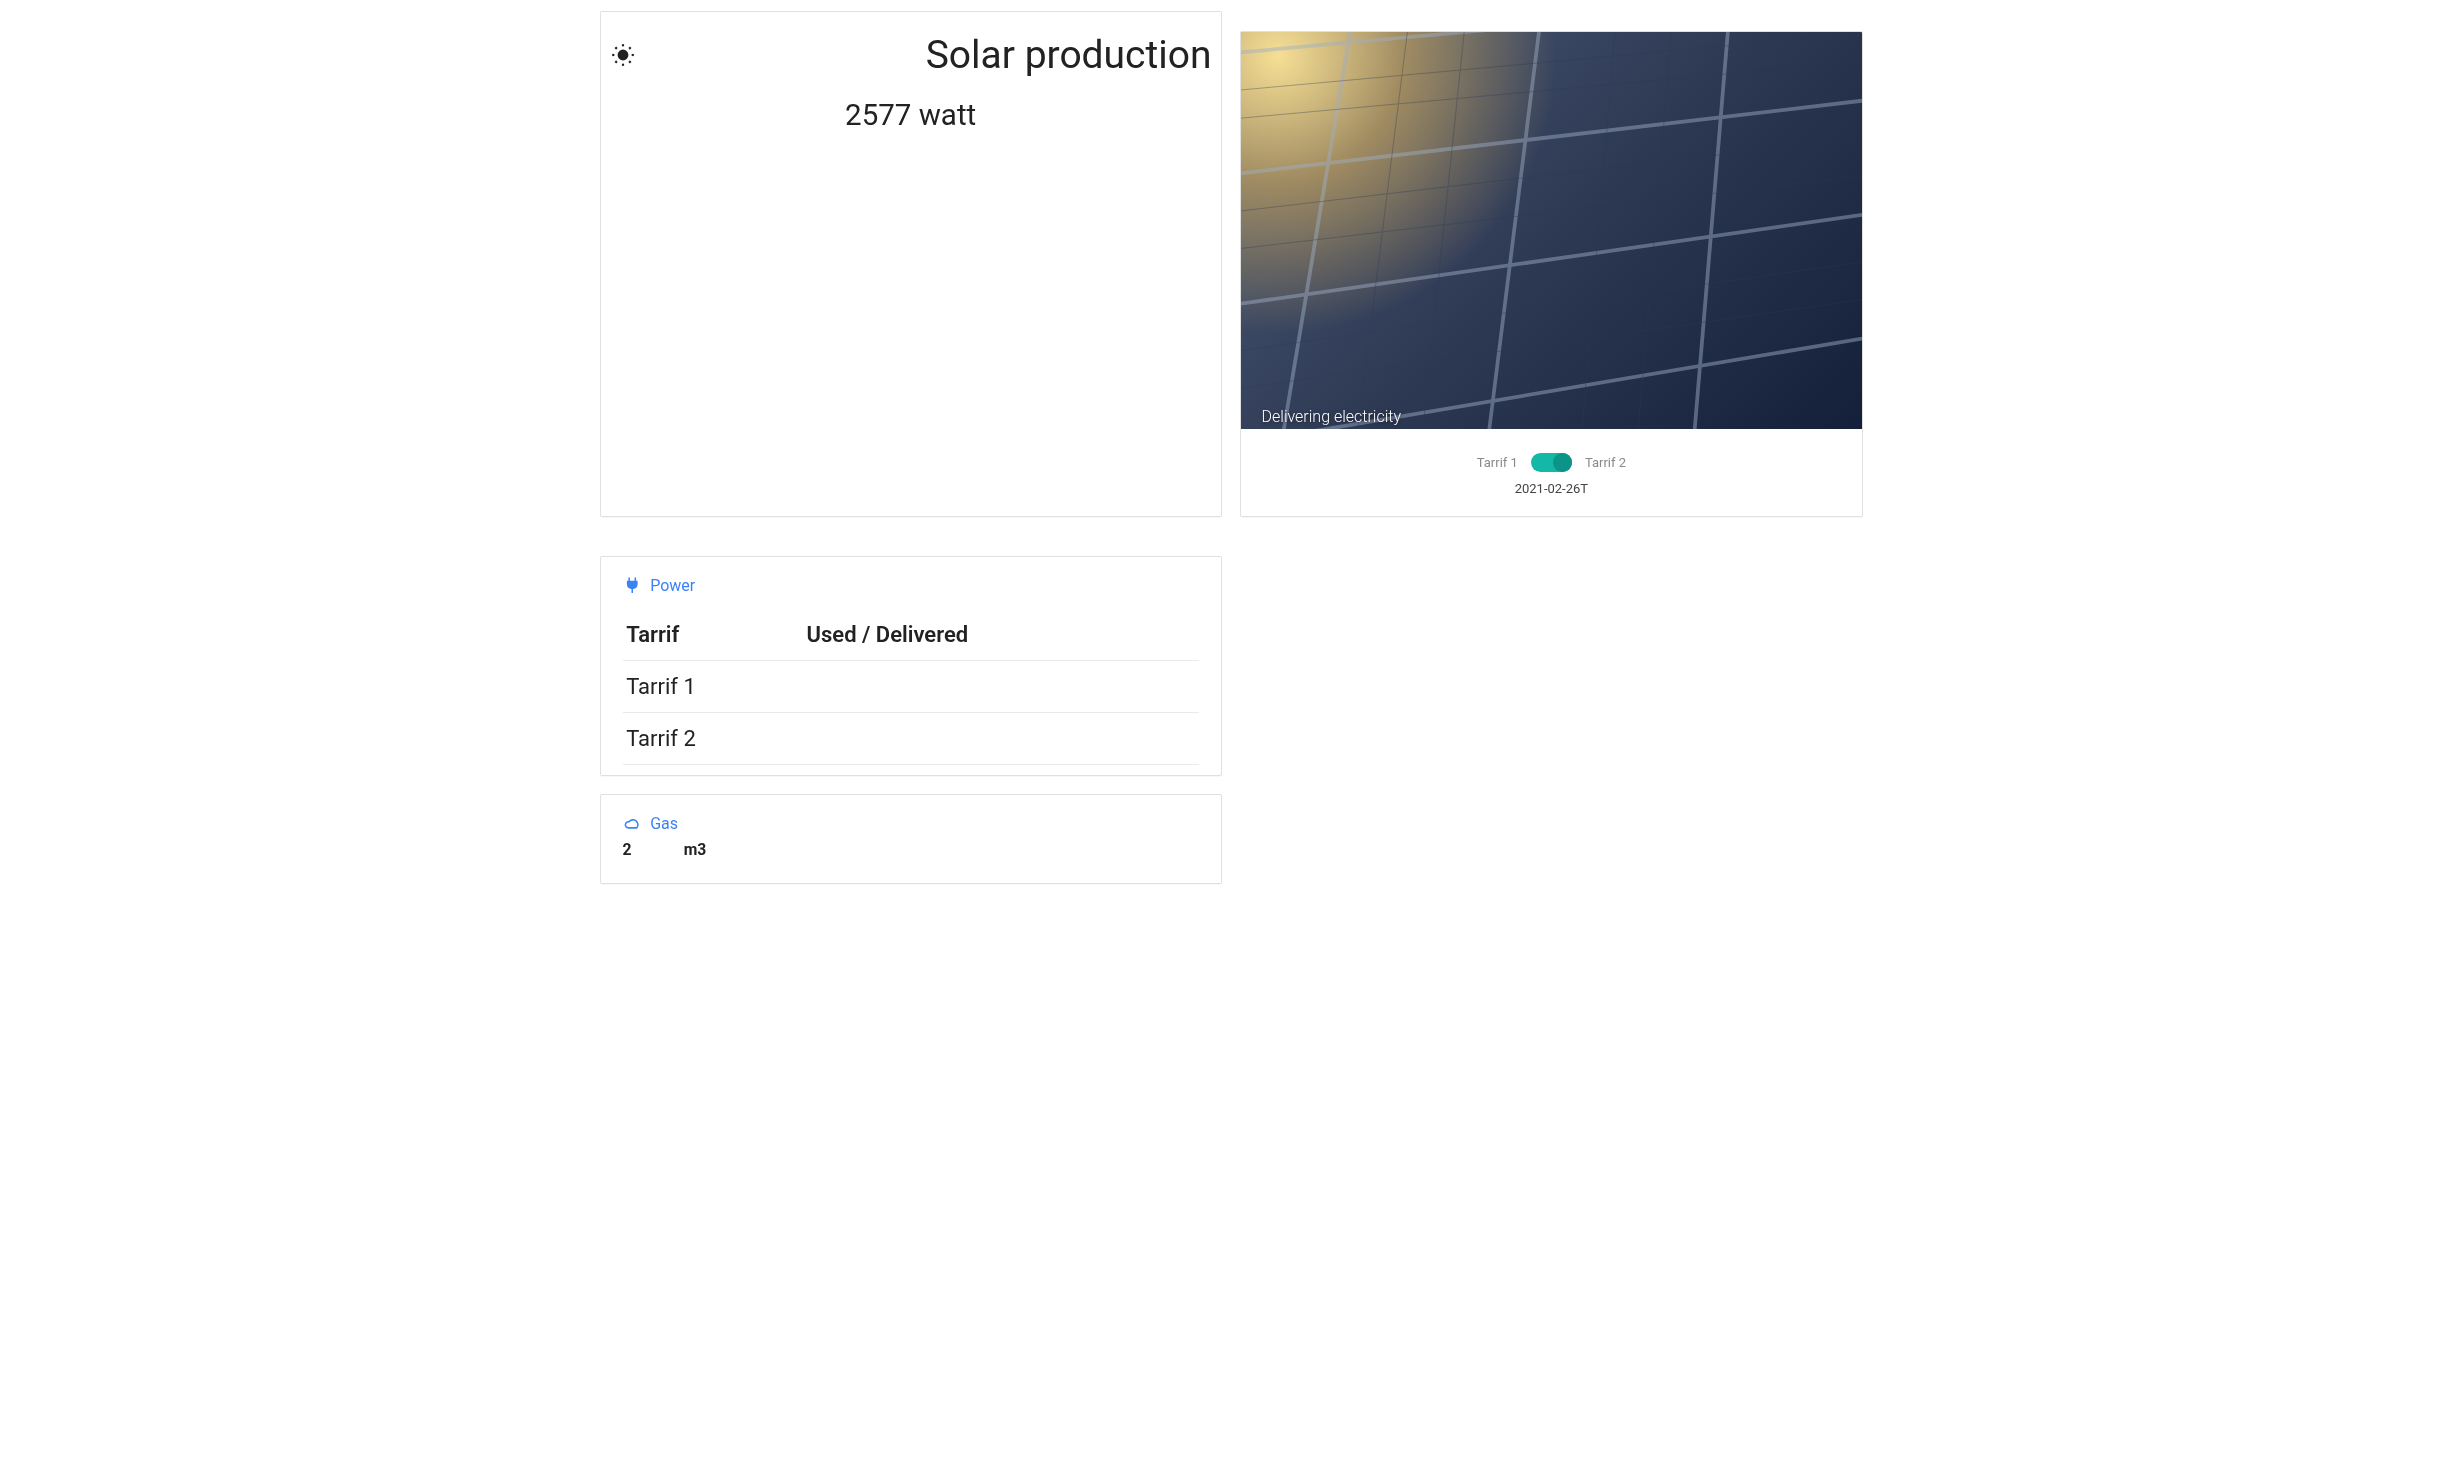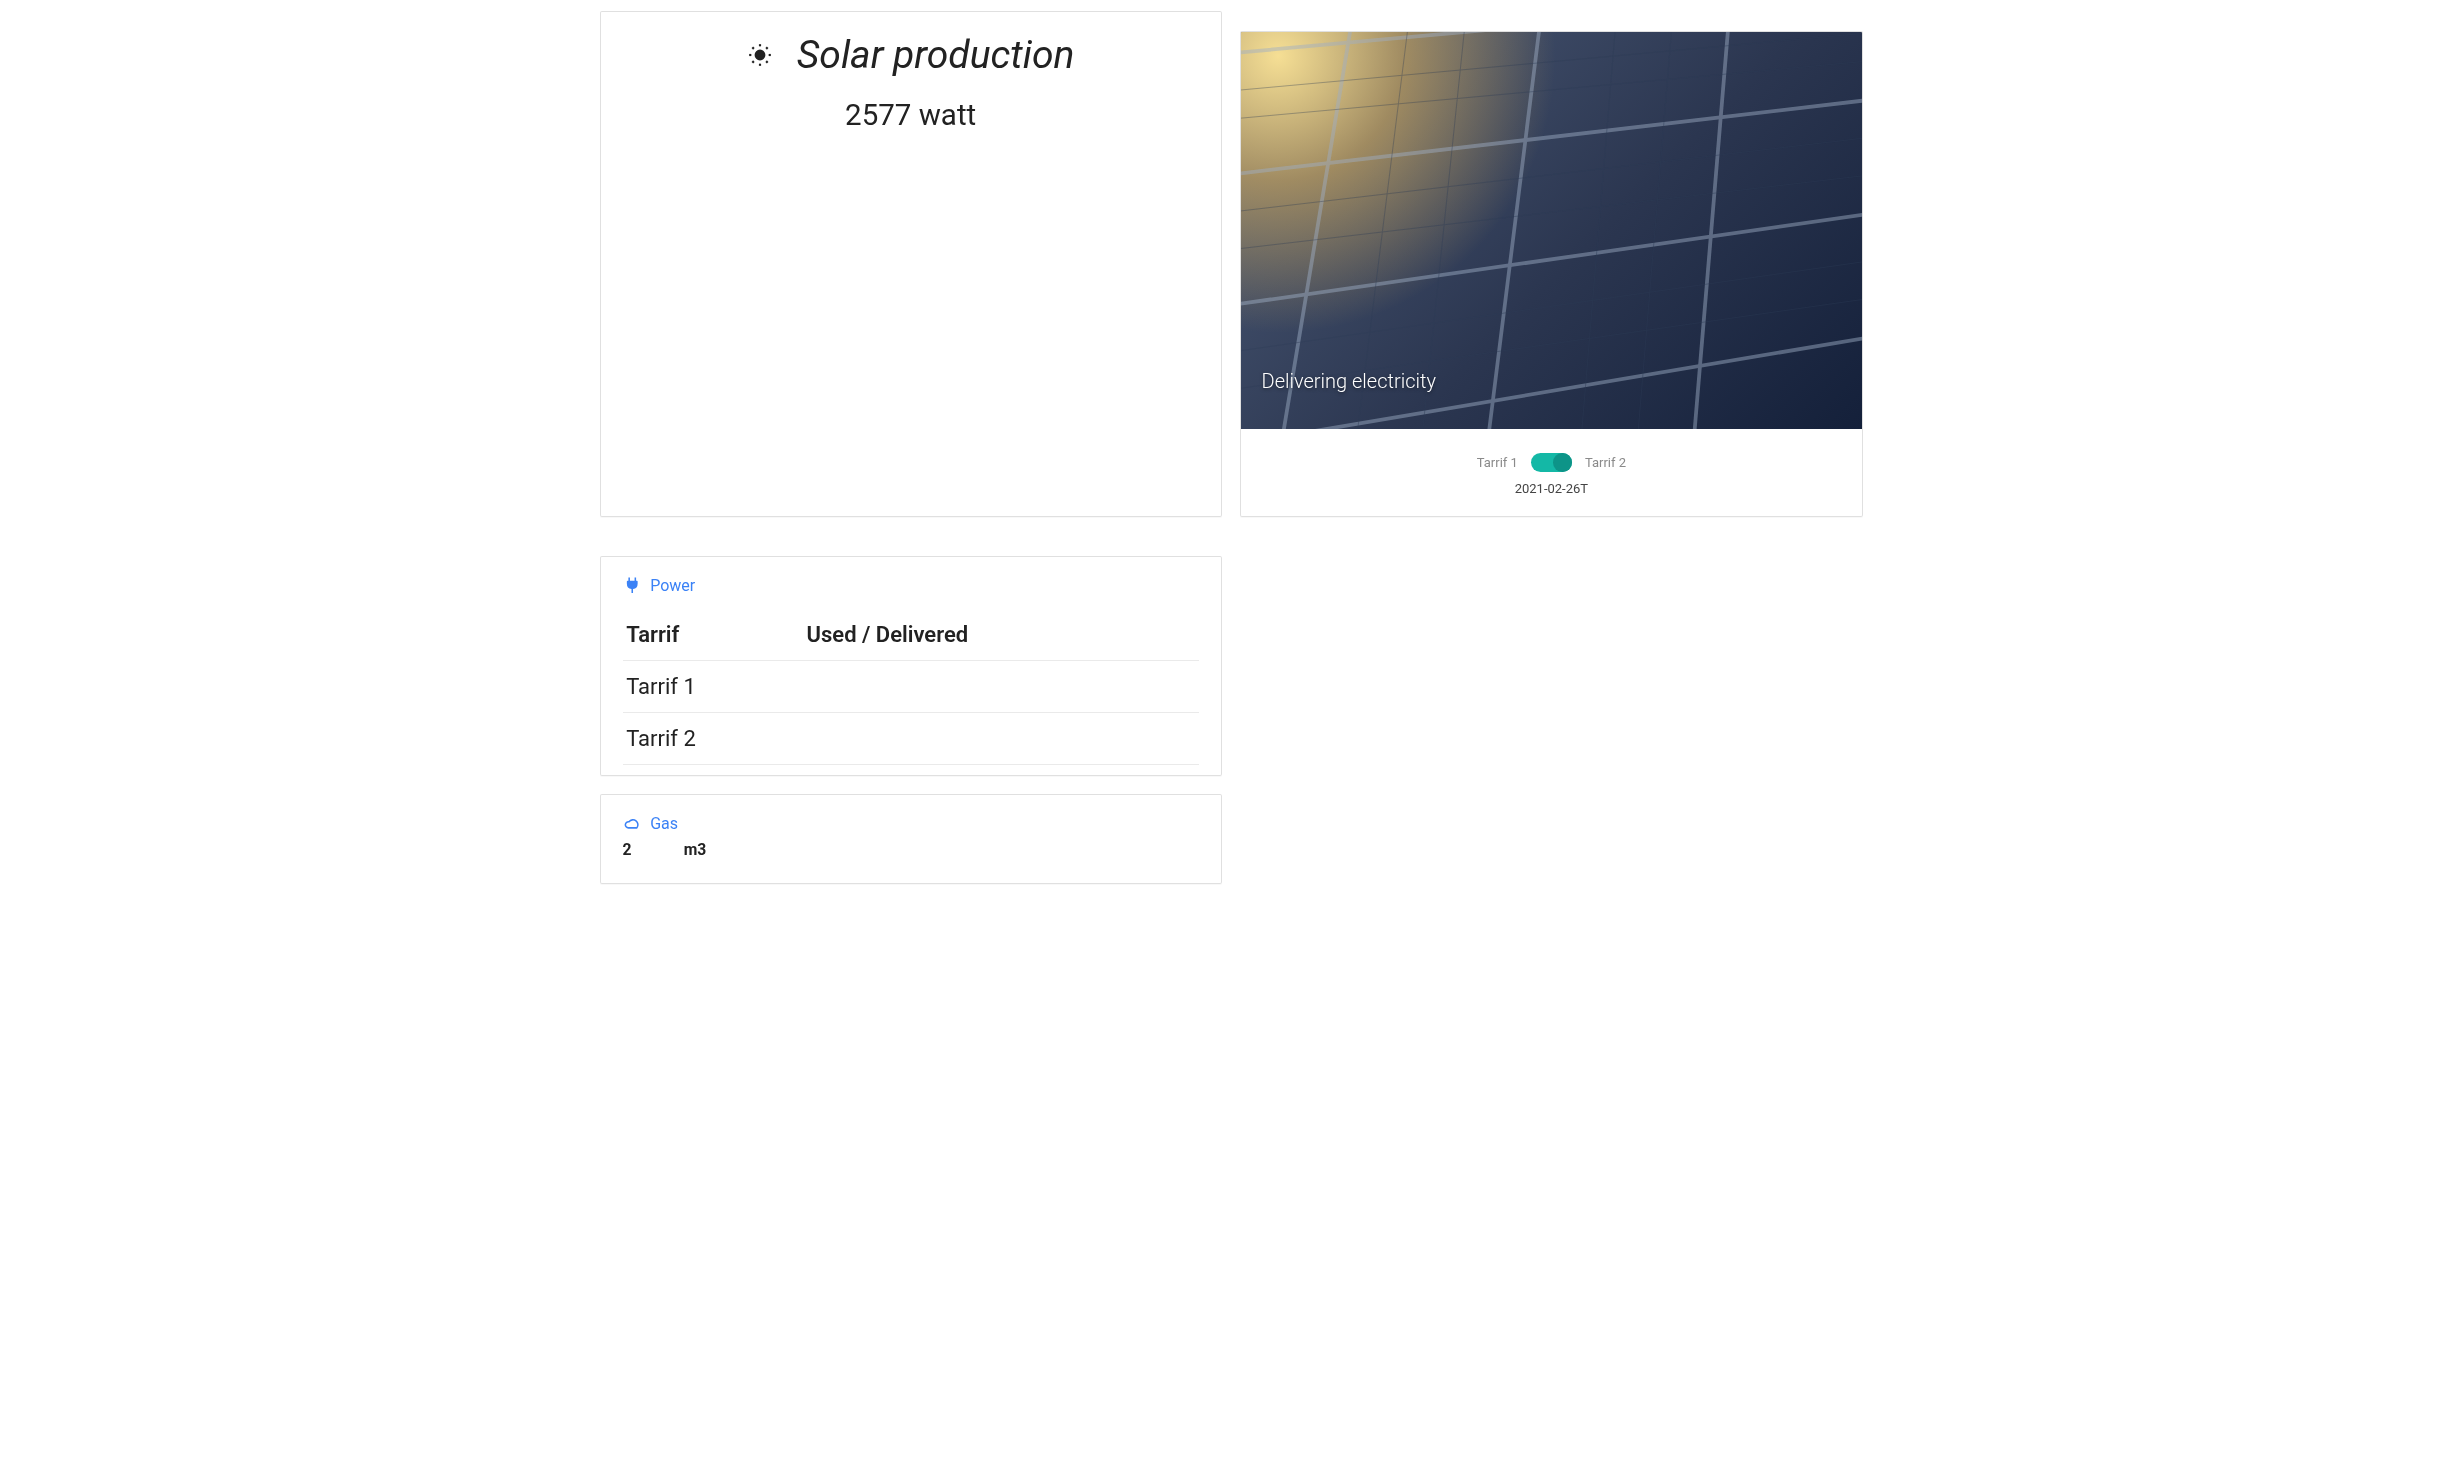--- a/index.html
+++ b/index.html
@@ -25,23 +25,22 @@
   
   .stat-card{
     text-align:center;
     padding:20.3px 9.2px 28px;
   }
   .stat-card h1{
     font-size:39px;
     font-weight:400;
     display:flex;
     align-items:center;
-    justify-content:center;
+    justify-content:space-between;
     gap:24px;
-    font-style:italic;
   }
   .stat-card .value{
     font-size:29.5px;
     font-weight:400;
     margin-top:20px;
   }
   
   .hero-card{
     padding:0;
     margin-top:20.3px;
@@ -51,23 +50,23 @@
     position:relative;
     height:397px;
     background:
       radial-gradient(circle at 6% 6%, rgba(255,230,150,0.95) 0%, rgba(255,200,90,0.5) 18%, rgba(255,200,90,0) 40%),
       linear-gradient(135deg,#4d5c78 0%,#2b3650 55%,#14203a 100%);
     overflow:hidden;
   }
   .hero-caption{
     position:absolute;
     left:20.3px;
-    bottom:36px;
+    bottom:3px;
     color:#fff;
-    font-size:20px;
+    font-size:16px;
     font-weight:300;
     text-shadow:0 0.9px 3.7px rgba(0,0,0,.5);
   }
   .hero-grid-svg{
     position:absolute;inset:0;width:100%;height:100%;opacity:.85;
   }
   .hero-bottom{
     text-align:center;
     padding:16.6px 9.2px 20.3px;
   }

